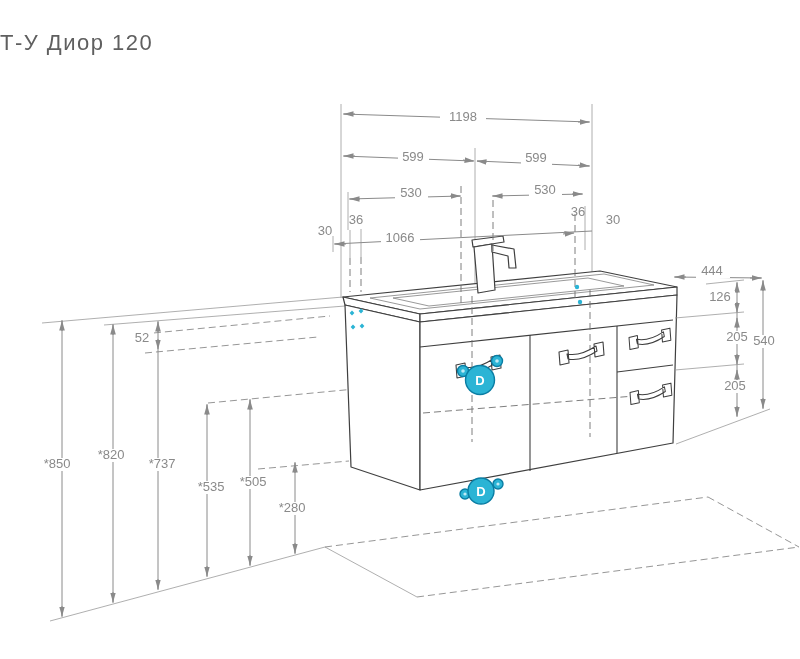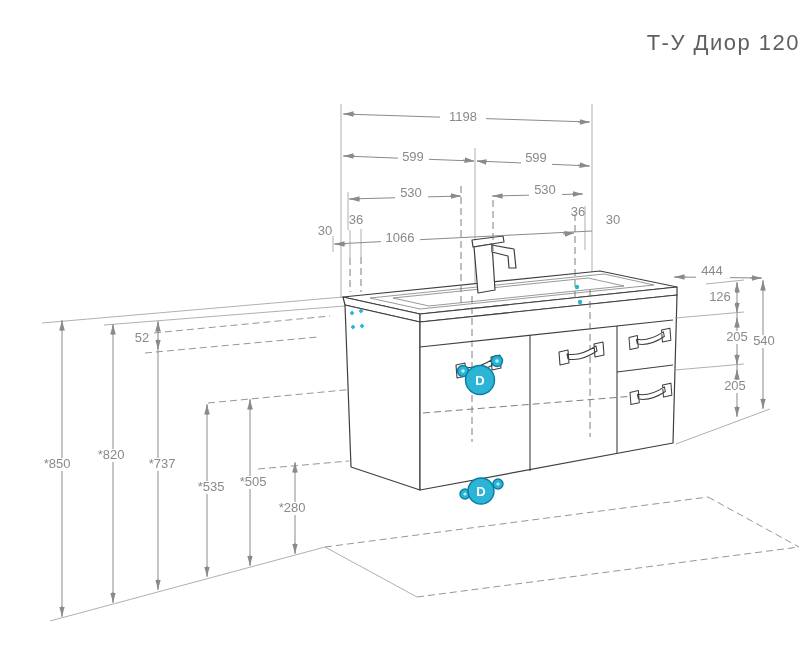--- a/index.html
+++ b/index.html
@@ -1,18 +1,18 @@
 <!DOCTYPE html>
 <html><head>
 <meta charset="utf-8">
 <style>
   html,body{margin:0;padding:0;background:#ffffff;}
   .canvas{position:relative;width:800px;height:659px;background:#ffffff;overflow:hidden;
           font-family:"Liberation Sans", sans-serif;}
-  .title{position:absolute;left:0;top:30px;width:100%;text-align:right;
+  .title{position:absolute;left:0;top:30px;width:100%;text-align:left;
          font-size:22px;letter-spacing:1.5px;color:#5f5f5f;font-family:"Liberation Sans",sans-serif;}
   svg{position:absolute;left:0;top:0;}
   .dl{stroke:#8a8a8a;stroke-width:1;fill:none;}
   .dl2{stroke:#9a9a9a;stroke-width:0.8;fill:none;}
   .dash{stroke:#8a8a8a;stroke-width:0.9;fill:none;stroke-dasharray:7 4;}
   .hdash{stroke:#6f6f6f;stroke-width:0.9;fill:none;stroke-dasharray:7 4;}
   .cab{stroke:#3f3f3f;stroke-width:1.2;fill:#ffffff;stroke-linejoin:round;}
   .cabl{stroke:#3f3f3f;stroke-width:1.1;fill:none;}
   .thin{stroke:#7f7f7f;stroke-width:0.8;fill:none;stroke-linejoin:round;}
   .dim{font-family:"Liberation Sans",sans-serif;font-size:13px;fill:#8a8a8a;text-anchor:middle;}

